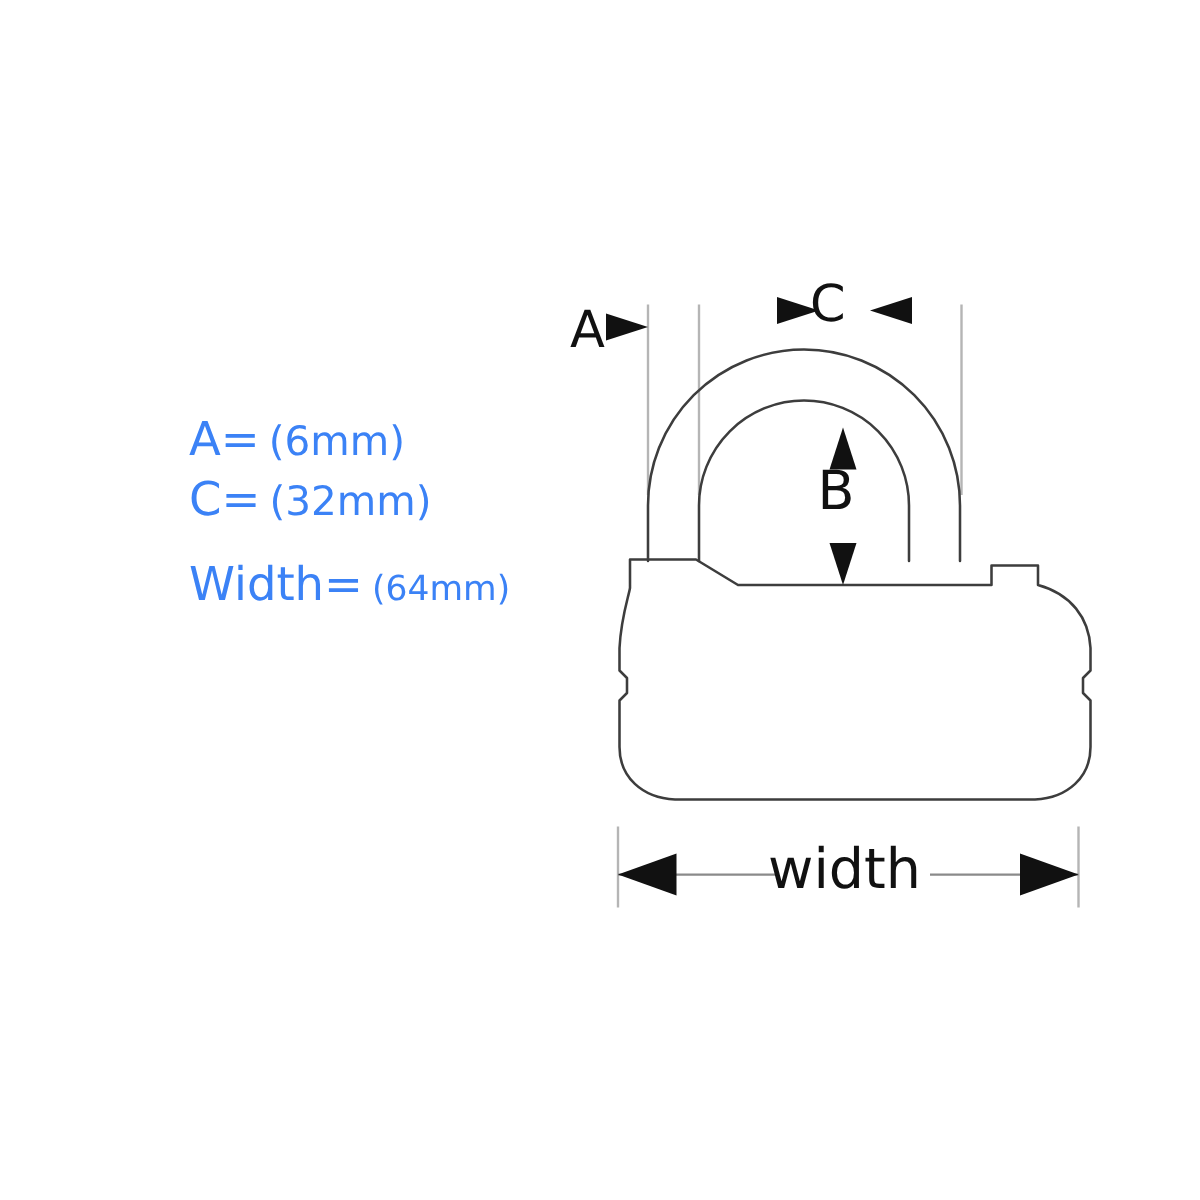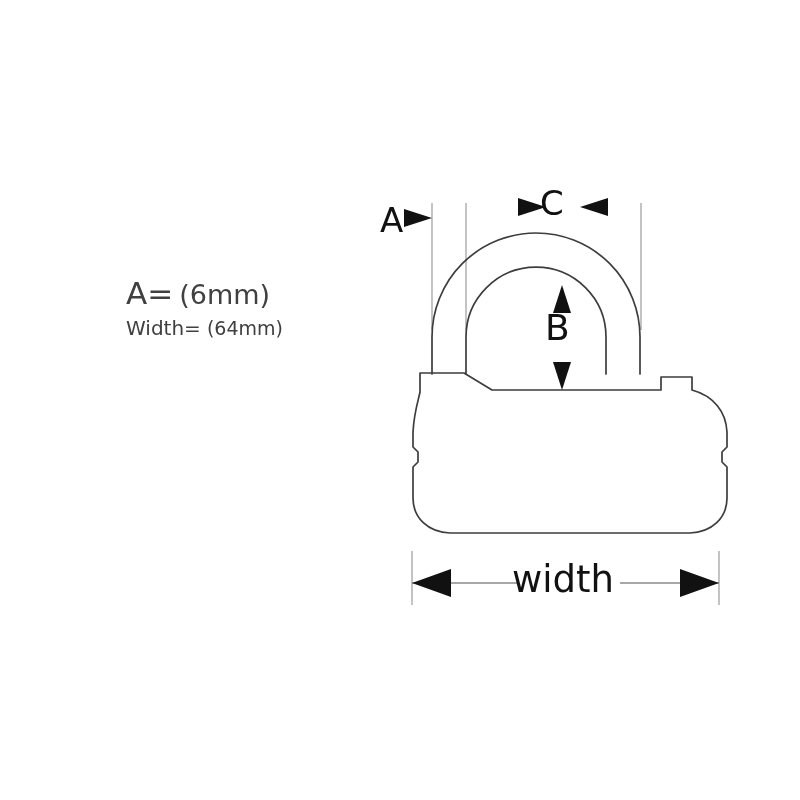--- a/index.html
+++ b/index.html
@@ -31,37 +31,37 @@
   }
   .legend {
     position: absolute;
     left: 126px;
     top: 278px;
     width: 300px;
   }
   .legend-row {
     white-space: nowrap;
     line-height: 1.0;
-    color: #404040;
+    color: #3b82f6;
   }
   .legend-row.r1 { margin-bottom: 9px; }
   .legend-row.r2 { margin-bottom: 9px; }
   .legend-row.r3 { margin-bottom: 26px; }
   .legend-key {
     font-size: 31px;
     font-weight: 400;
     letter-spacing: 0px;
   }
   .legend-val {
     font-size: 27px;
     font-weight: 400;
     margin-left: 6px;
   }
-  .legend-row.width-row .legend-key { font-size: 20px; }
-  .legend-row.width-row .legend-val { font-size: 19px; }
+  .legend-row.width-row .legend-key { font-size: 31px; }
+  .legend-row.width-row .legend-val { font-size: 23px; }
 
   .dim-label {
     position: absolute;
     color: #111111;
     font-weight: 400;
     line-height: 1;
   }
   #label-A { left: 380px; top: 203px; font-size: 34px; }
   #label-C { left: 540px; top: 186px; font-size: 34px; }
   #label-B { left: 545px; top: 310px; font-size: 36px; }
@@ -154,20 +154,23 @@
 
   </svg>
 
   <div class="legend">
 
     <div class="legend-row r1">
       <span class="legend-key">A=</span><span class="legend-val">(6mm)</span>
     </div>
 
 
+    <div class="legend-row r3">
+      <span class="legend-key">C=</span><span class="legend-val">(32mm)</span>
+    </div>
 
     <div class="legend-row width-row">
       <span class="legend-key">Width=</span><span class="legend-val">(64mm)</span>
     </div>
 
   </div>
 
   <div class="dim-label" id="label-A">A</div>
   <div class="dim-label" id="label-C">C</div>
   <div class="dim-label" id="label-B">B</div>

